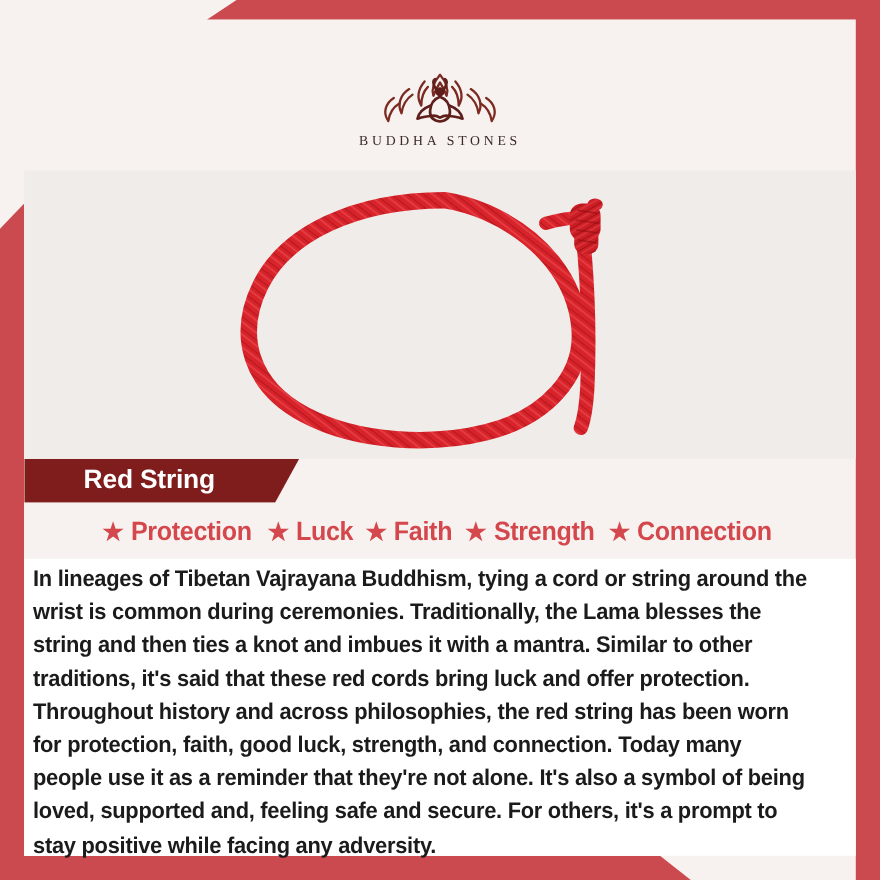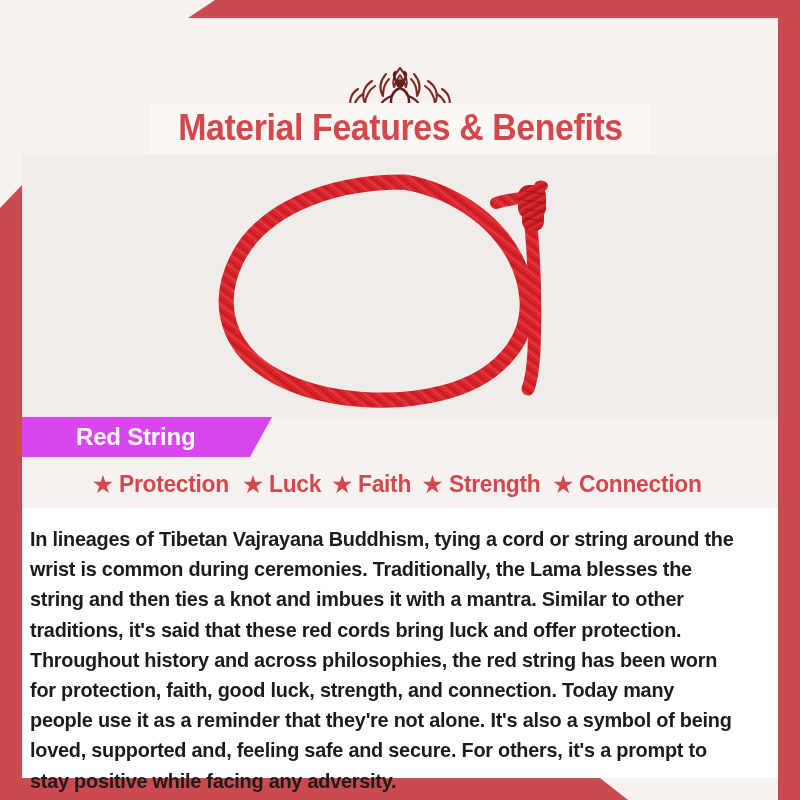--- a/index.html
+++ b/index.html
@@ -58,21 +58,21 @@
   
   .photo {
     position:absolute; left:22px; top:155px; width:756px; height:262px;
     background:#F0ECE9; overflow:hidden;
   }
   .photo svg { position:absolute; left:0; top:0; }
 
   
   .ribbon {
     position:absolute; left:22px; top:417px; width:250px; height:40px;
-    background:#d946ef;
+    background:#7f1d1d;
     clip-path:polygon(0 0, 250px 0, 228px 40px, 0 40px);
     display:flex; align-items:center;
   }
   .ribbon-text {
     color:#FFFFFF; font-size:24px; font-weight:bold;
     margin-left:54px; letter-spacing:-0.2px; white-space:nowrap;
   }
 
   
   .badges {
@@ -84,21 +84,21 @@
   .badge .star { color:#D4474C; font-size:25px; line-height:1; }
   .badge .lbl {
     color:#D4474C; font-size:24px; font-weight:bold;
     letter-spacing:-0.3px;
     transform:scaleX(0.95); transform-origin:left center;
   }
 
   
   .body-panel {
     position:absolute; left:22px; top:508px; width:756px; height:270px;
-    background:#FFFFFF; box-sizing:border-box; padding:16px 12px 0 8px;
+    background:#FFFFFF; box-sizing:border-box; padding:4px 12px 0 8px;
   }
   .body-text {
     margin:0; color:#1B1B1B;
     font-size:20.6px; font-weight:bold; line-height:30.2px;
     letter-spacing:-0.25px;
     transform:scaleX(0.965); transform-origin:left top;
   }
 </style>
 </head>
 <body>
@@ -127,23 +127,20 @@
         <path d="M67.7 19 C71 13.5 70.5 11 68.5 10"></path>
         <path d="M64 26 C58.5 28 55.5 32.5 55 38.5 C54.5 44 57 47.5 64 48.5 C71 47.5 73.5 44 73 38.5 C72.5 32.5 69.5 28 64 26 Z"></path>
         <path d="M55.5 34 C49 36.5 44.5 41 43.5 46 C48 44.5 52 43.5 56 43.5"></path>
         <path d="M72.5 34 C79 36.5 83.5 41 84.5 46 C80 44.5 76 43.5 72 43.5"></path>
         <path d="M56 43.5 C59 42.5 61.5 43.5 64 45 C66.5 43.5 69 42.5 72 43.5"></path>
       </g>
     </svg>
     <div class="logo-word">BUDDHA STONES</div>
   </div>
 
-  <div class="title-panel">
-    <div class="title-text">Material Features &amp; Benefits</div>
-  </div>
 
   <div class="photo">
     <svg width="756" height="262" viewBox="0 0 756 262">
       <defs>
         <pattern id="braid" width="9" height="9" patternUnits="userSpaceOnUse" patternTransform="rotate(38)">
           <rect width="9" height="9" fill="#D8232A"></rect>
           <path d="M0 0 L9 0" stroke="#A8141B" stroke-width="2.1" opacity="0.75"></path>
           <path d="M0 4.5 L9 4.5" stroke="#F0565C" stroke-width="1.5" opacity="0.55"></path>
         </pattern>
         <pattern id="braidK" width="7" height="7" patternUnits="userSpaceOnUse" patternTransform="rotate(-30)">

